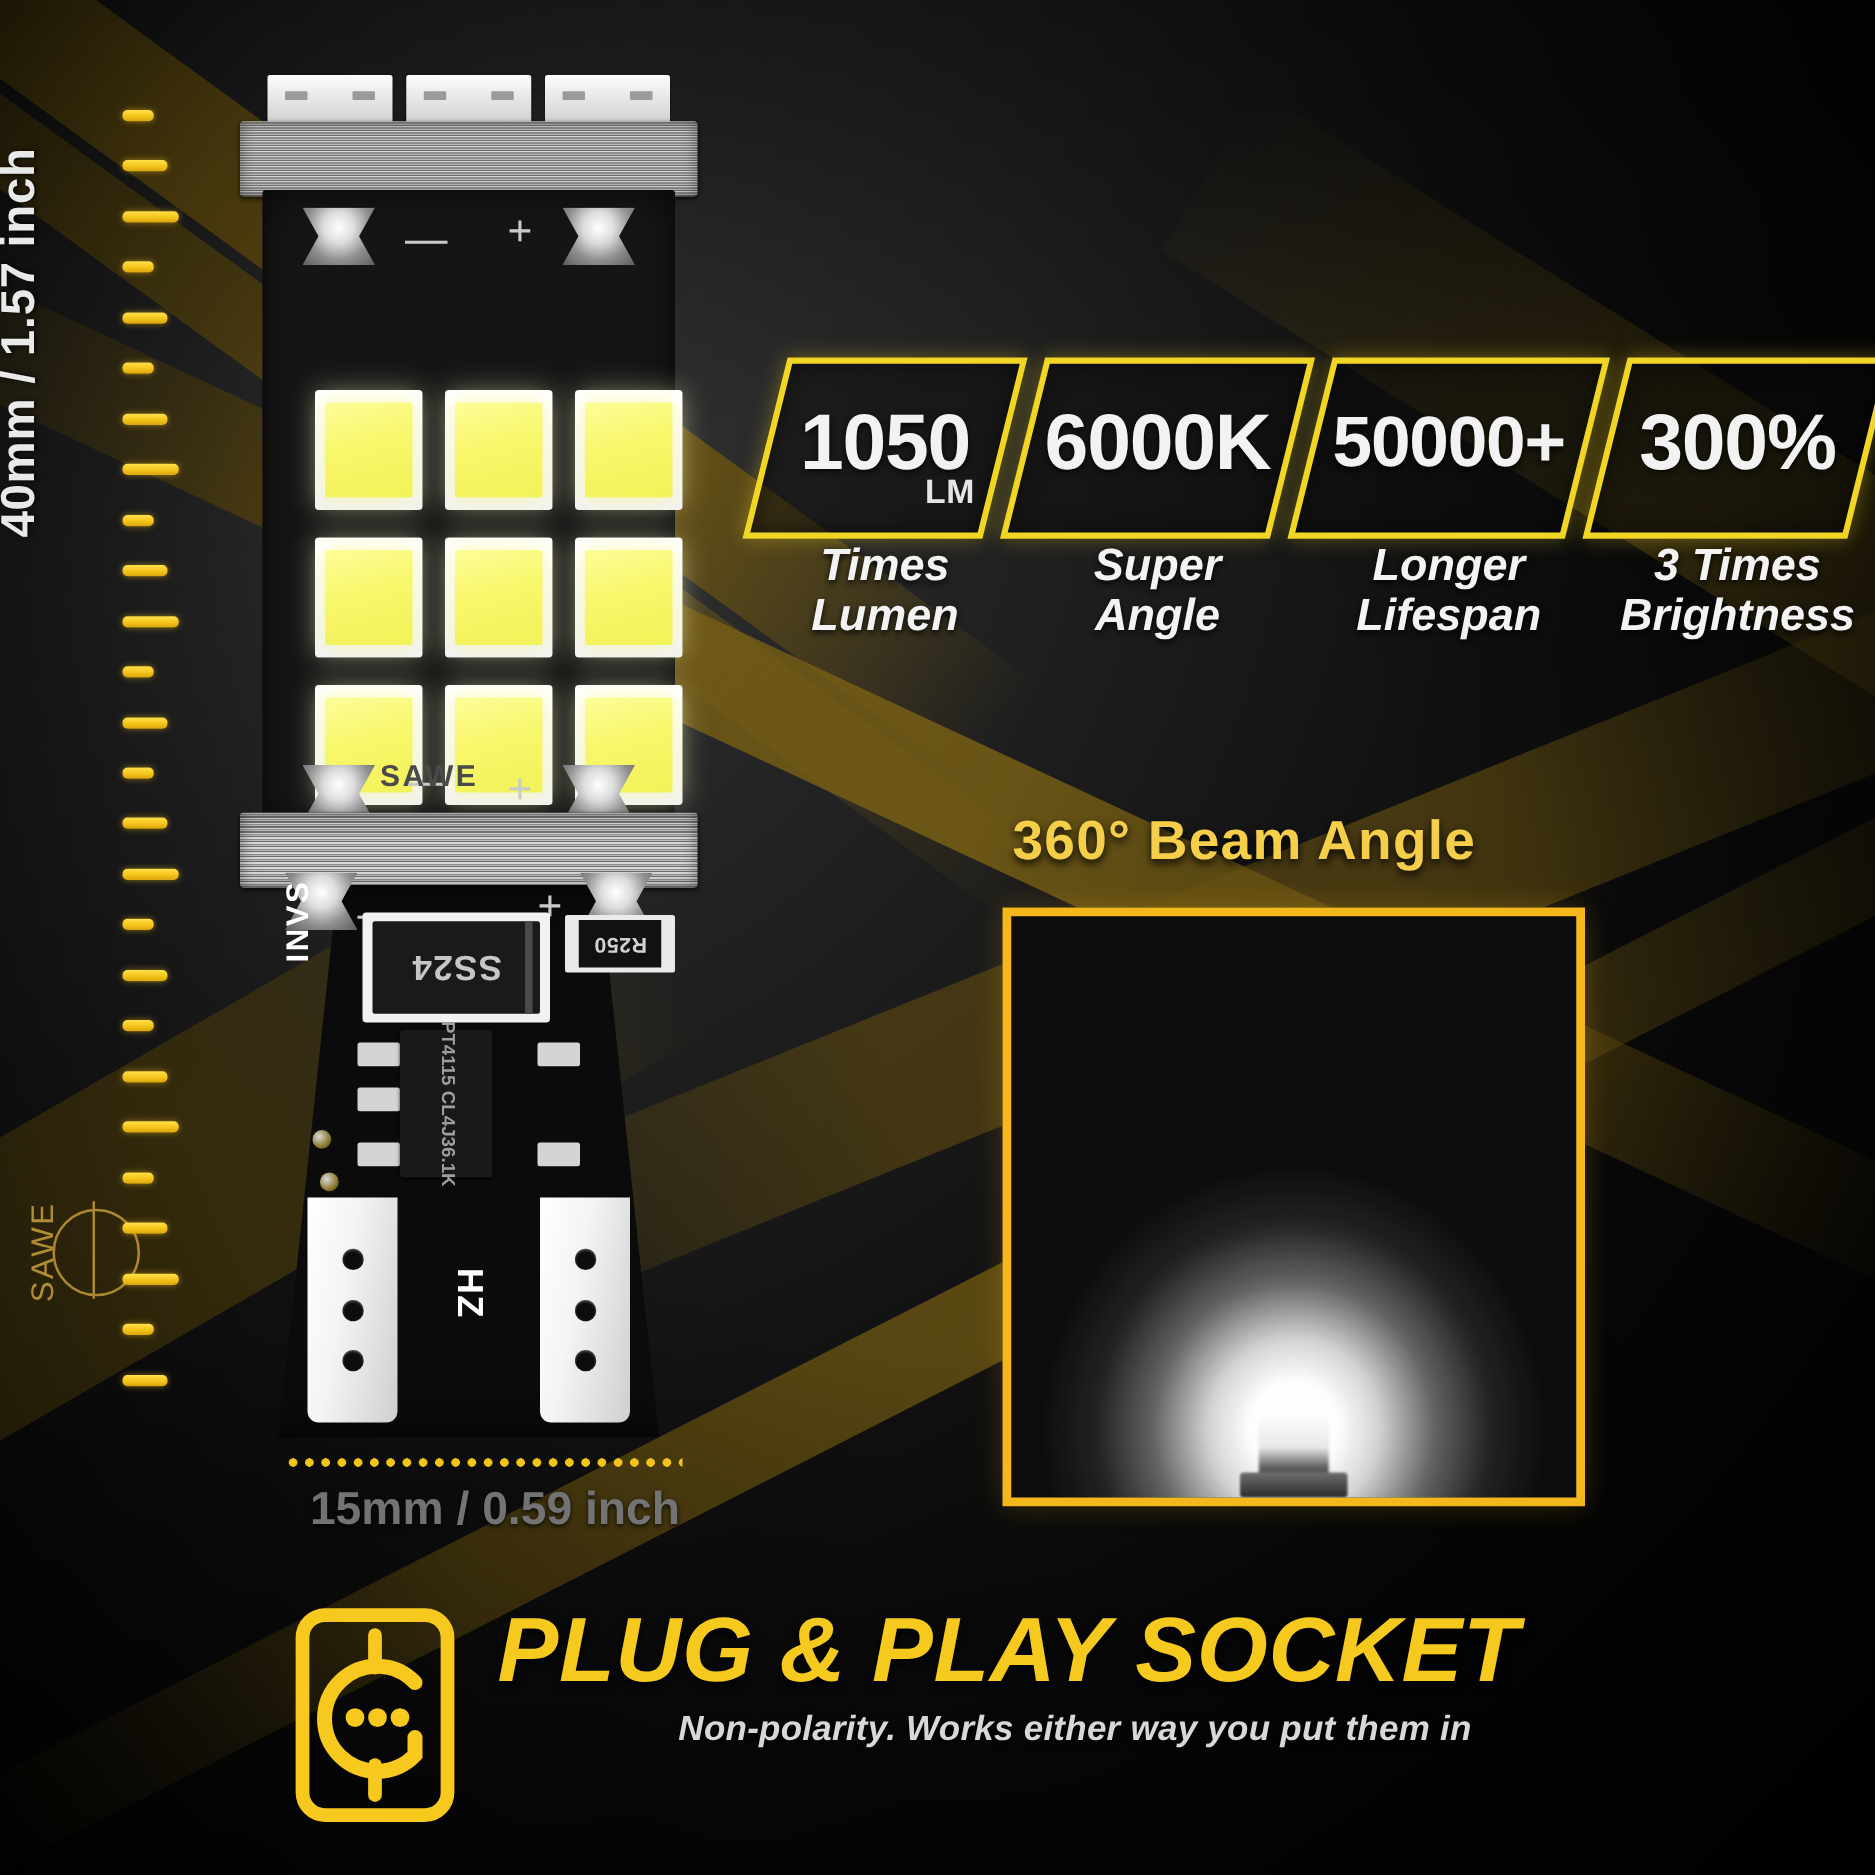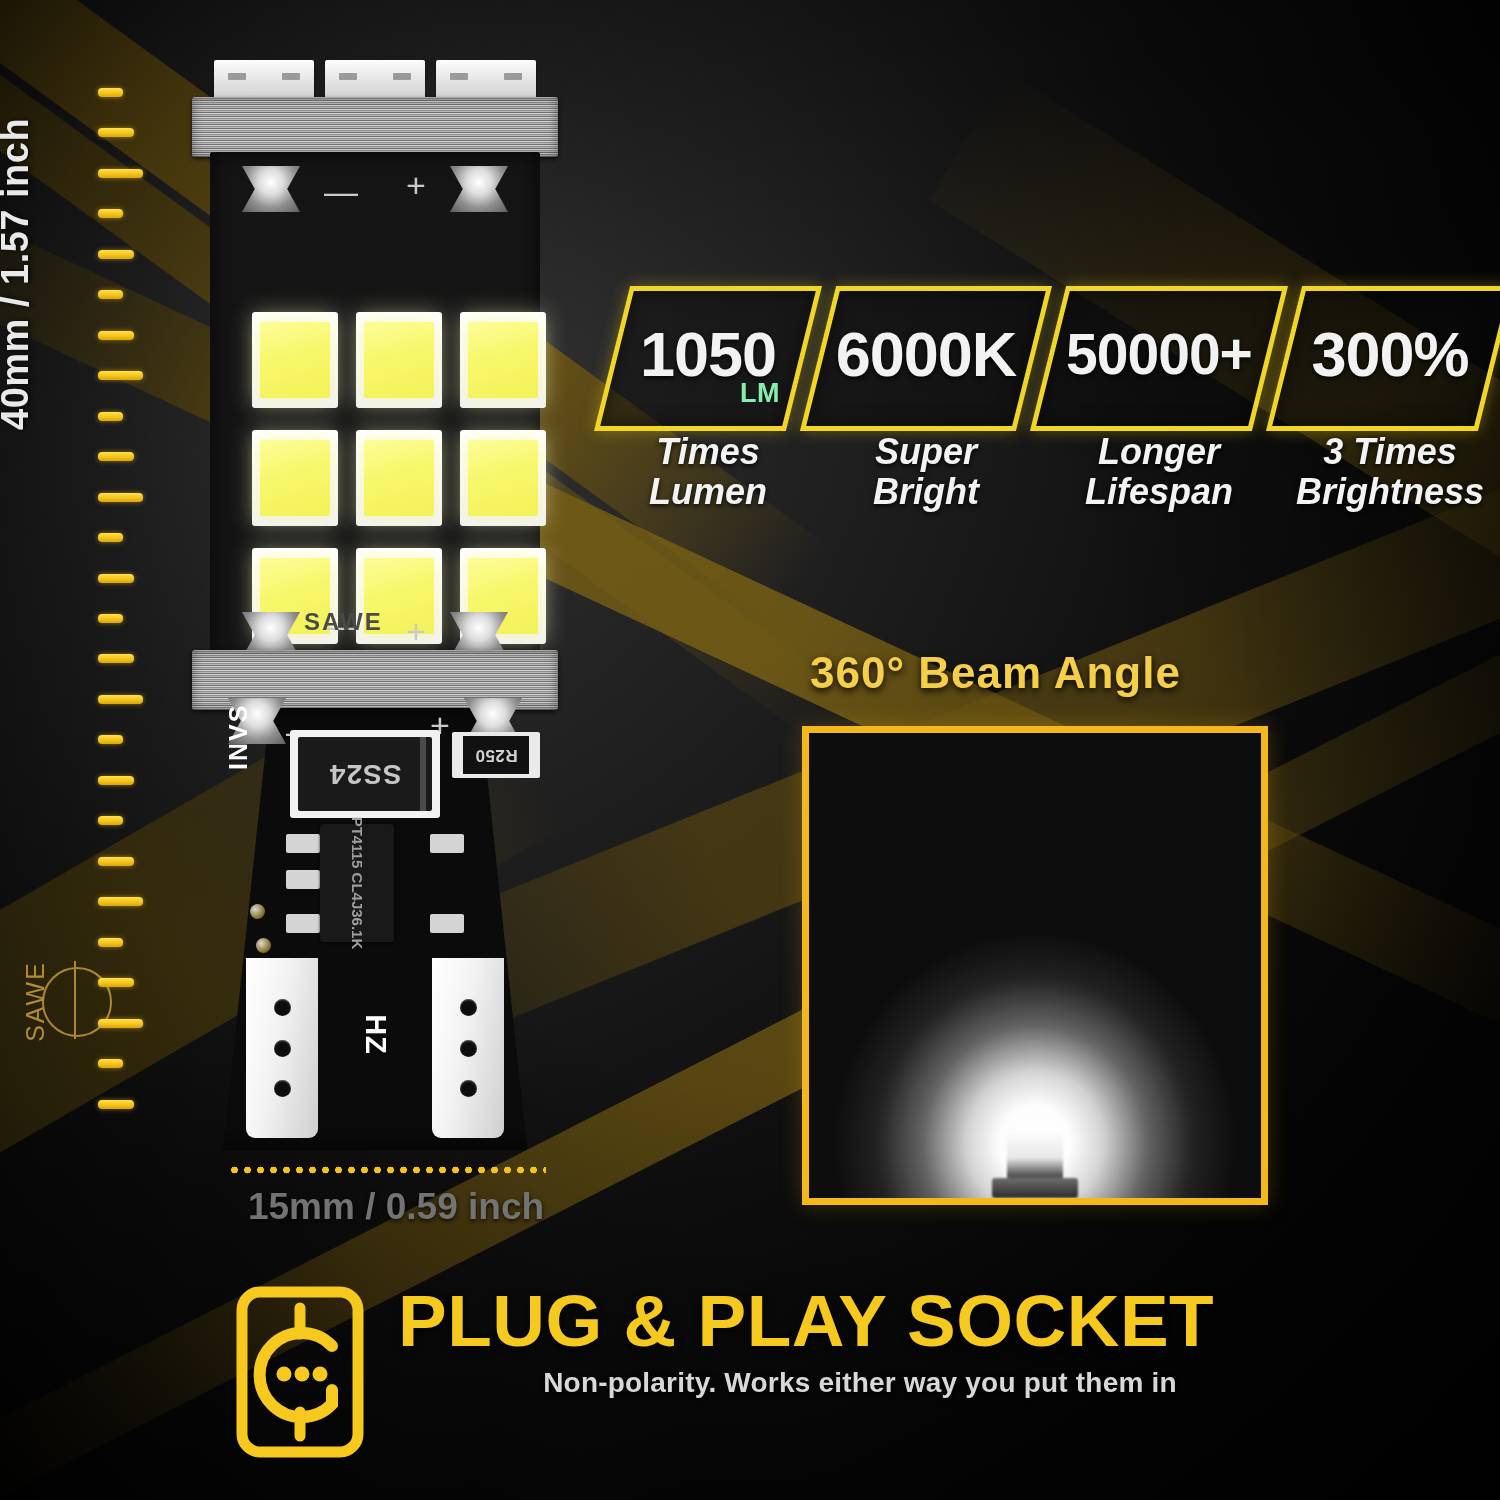--- a/index.html
+++ b/index.html
@@ -126,41 +126,41 @@
     color:#737373;font-size:37px;font-weight:bold;text-shadow:0 2px 4px rgba(0,0,0,.8);}
 
   
   .specs{position:absolute;left:612px;top:286px;width:862px;height:245px;}
   .spec{position:absolute;top:0;height:135px;}
   .para{position:relative;height:135px;border:5px solid #f2d626;
     transform:skewX(-14deg);box-shadow:0 0 16px rgba(242,214,38,.35), inset 0 0 18px rgba(0,0,0,.5);
     background:rgba(10,10,10,.45);}
   .spec .val{position:absolute;left:0;top:0;width:100%;height:135px;display:flex;align-items:center;justify-content:center;
     color:#f2f2f2;font-size:63px;font-weight:bold;letter-spacing:-1px;text-shadow:0 2px 5px rgba(0,0,0,.85);}
-  .spec .sub{position:absolute;right:24px;bottom:12px;color:#86efac;font-size:27px;font-weight:bold;letter-spacing:.5px;margin-left:13px;}
+  .spec .sub{position:absolute;right:24px;bottom:12px;color:#e5e5e5;font-size:27px;font-weight:bold;letter-spacing:.5px;margin-left:13px;}
   .spec .cap{position:absolute;top:146px;left:0;width:100%;text-align:center;color:#f3f3f3;
     font-size:36px;font-weight:bold;font-style:italic;line-height:1.12;text-shadow:0 2px 5px rgba(0,0,0,.85);white-space:pre-line;}
 
   
   .beam-title{position:absolute;left:810px;top:648px;color:#f6cf4a;font-size:44px;font-weight:bold;
     letter-spacing:1px;text-shadow:0 3px 7px rgba(0,0,0,.9);}
   .beam-box{position:absolute;left:802px;top:726px;width:452px;height:465px;border:7px solid #f4b81d;
     background:#0d0d0d;overflow:hidden;box-shadow:0 0 22px rgba(244,184,29,.22);}
   .beam-glow{position:absolute;left:50%;bottom:-34px;transform:translateX(-50%);
     width:470px;height:560px;
     background:radial-gradient(ellipse 48% 42% at 50% 84%, #ffffff 0%, #fdfdfd 16%, rgba(245,245,245,.86) 30%, rgba(200,200,200,.46) 50%, rgba(120,120,120,.2) 70%, rgba(40,40,40,0) 90%);
     filter:blur(2px);}
   .beam-bulb{position:absolute;left:50%;bottom:6px;transform:translateX(-50%);width:56px;height:62px;
     background:linear-gradient(180deg, rgba(255,255,255,.95) 0%, rgba(225,225,225,.8) 45%, #5a5a5a 72%, #3c3c3c 100%);
     border-radius:8px 8px 3px 3px;filter:blur(1.2px);}
   .beam-base{position:absolute;left:50%;bottom:0;transform:translateX(-50%);width:86px;height:20px;
     background:linear-gradient(180deg,#6e6e6e,#2c2c2c);border-radius:3px;filter:blur(1px);}
 
   
-  .footer{position:absolute;left:236px;top:1280px;width:1090px;height:195px;}
+  .footer{position:absolute;left:236px;top:1280px;width:1090px;height:195px;font-style:italic;}
   .sock{position:absolute;left:0;top:6px;width:128px;height:172px;}
   .foot-txt{position:absolute;left:162px;top:4px;width:924px;}
   .foot-title{color:#f6c91f;font-size:73px;font-weight:bold;letter-spacing:.5px;line-height:1;
     text-shadow:0 3px 8px rgba(0,0,0,.85);}
   .foot-sub{margin-top:10px;color:#d8d8d8;font-size:28px;font-weight:bold;text-align:center;letter-spacing:.2px;
     text-shadow:0 2px 5px rgba(0,0,0,.85);}
 </style>
 </head>
 <body>
 
@@ -329,21 +329,21 @@
         <div class="para"></div>
         <div class="val">1050</div>
         <div class="sub">LM</div>
         <div class="cap">Times
 Lumen</div>
       </div>
       <div class="spec" style="left: 206px; width: 216px;">
         <div class="para"></div>
         <div class="val">6000K</div>
         <div class="cap">Super
-Bright</div>
+Angle</div>
       </div>
       <div class="spec" style="left: 436px; width: 222px; text-decoration: underline;">
         <div class="para"></div>
         <div class="val" style="font-size: 57px;">50000+</div>
         <div class="cap">Longer
 Lifespan</div>
       </div>
       <div class="spec" style="left: 672px; width: 212px;">
         <div class="para"></div>
         <div class="val">300%</div>

